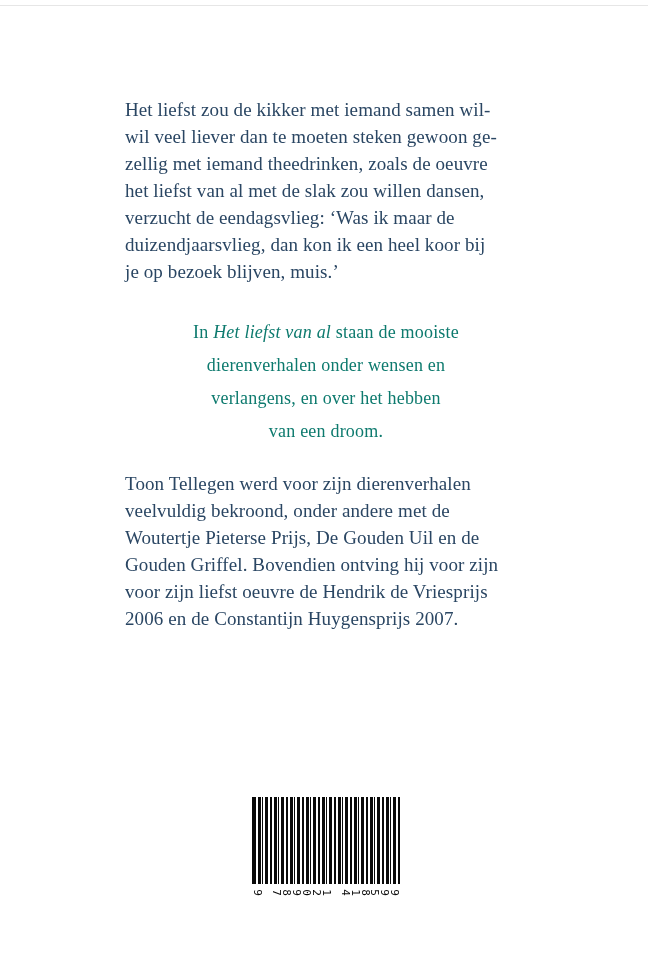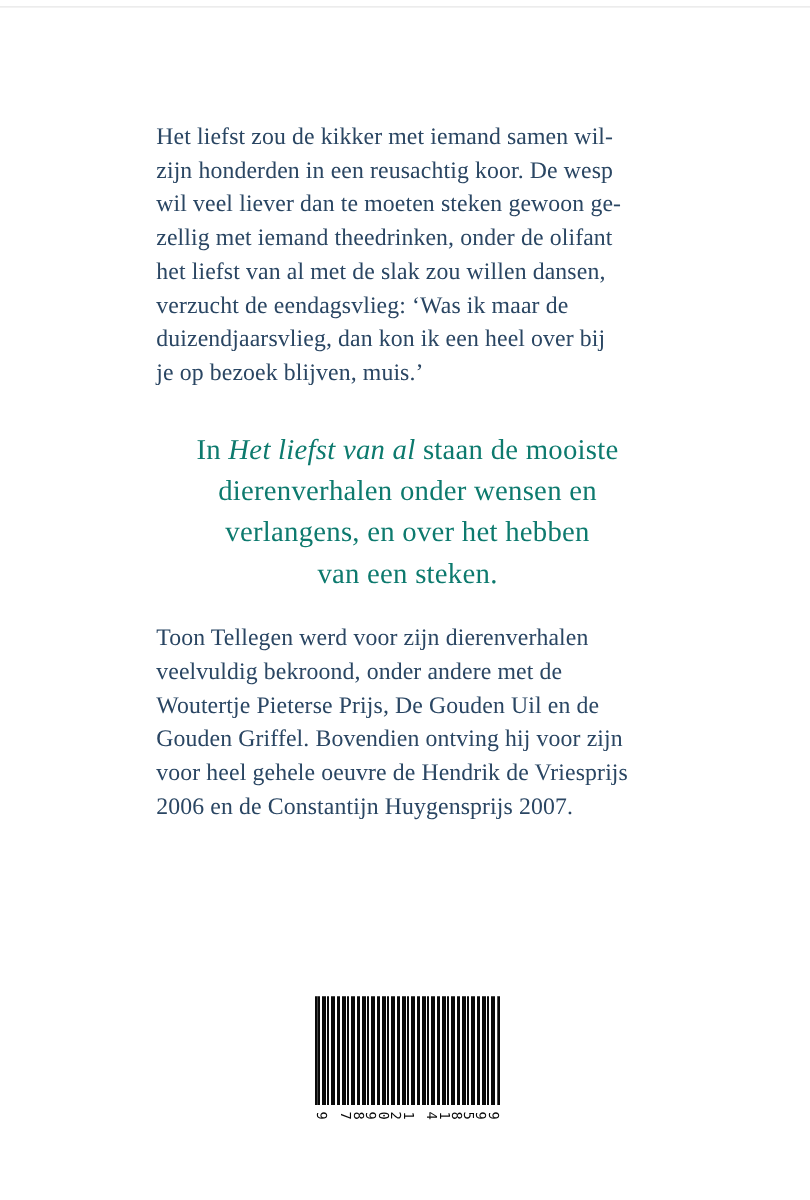--- a/index.html
+++ b/index.html
@@ -30,21 +30,21 @@
     line-height: 27px;
     white-space: nowrap;
     letter-spacing: 0.1px;
   }
   .blurb {
     margin-top: 31px;
     text-align: center;
     color: #0d7a6e;
   }
   .blurb .line {
-    font-size: 23px;
+    font-size: 18px;
     line-height: 33px;
     white-space: nowrap;
     letter-spacing: 0.2px;
   }
   .italic { font-style: italic; }
   .bio { margin-top: 22px; }
   .barcode {
     position: absolute;
     left: 252px;
     top: 797px;
@@ -85,42 +85,41 @@
 <body>
 
 <div class="cover">
 
   <div class="top-edge"></div>
 
   <div class="text-col">
 
     <div class="para synopsis">
       <div class="line">Het liefst zou de kikker met iemand samen wil-</div>
-      <div class="line">zijn honderden in een reusachtig koor. De wesp</div>
       <div class="line">wil veel liever dan te moeten steken gewoon ge-</div>
-      <div class="line">zellig met iemand theedrinken, onder de olifant</div>
+      <div class="line">zellig met iemand theedrinken, zoals de oeuvre</div>
       <div class="line">het liefst van al met de slak zou willen dansen,</div>
       <div class="line">verzucht de eendagsvlieg: ‘Was ik maar de</div>
-      <div class="line">duizendjaarsvlieg, dan kon ik een heel over bij</div>
+      <div class="line">duizendjaarsvlieg, dan kon ik een heel koor bij</div>
       <div class="line">je op bezoek blijven, muis.’</div>
     </div>
 
     <div class="para blurb">
       <div class="line"><span>In </span><span class="italic">Het liefst van al</span><span> staan de mooiste</span></div>
       <div class="line">dierenverhalen onder wensen en</div>
       <div class="line">verlangens, en over het hebben</div>
-      <div class="line">van een steken.</div>
+      <div class="line">van een droom.</div>
     </div>
 
     <div class="para bio">
       <div class="line">Toon Tellegen werd voor zijn dierenverhalen</div>
       <div class="line">veelvuldig bekroond, onder andere met de</div>
       <div class="line">Woutertje Pieterse Prijs, De Gouden Uil en de</div>
       <div class="line">Gouden Griffel. Bovendien ontving hij voor zijn</div>
-      <div class="line">voor heel gehele oeuvre de Hendrik de Vriesprijs</div>
+      <div class="line">voor zijn liefst oeuvre de Hendrik de Vriesprijs</div>
       <div class="line">2006 en de Constantijn Huygensprijs 2007.</div>
     </div>
 
   </div>
 
   <div class="barcode">
     <div class="bars"></div>
     <div class="isbn">
         <span>9</span>
         <span> </span>

